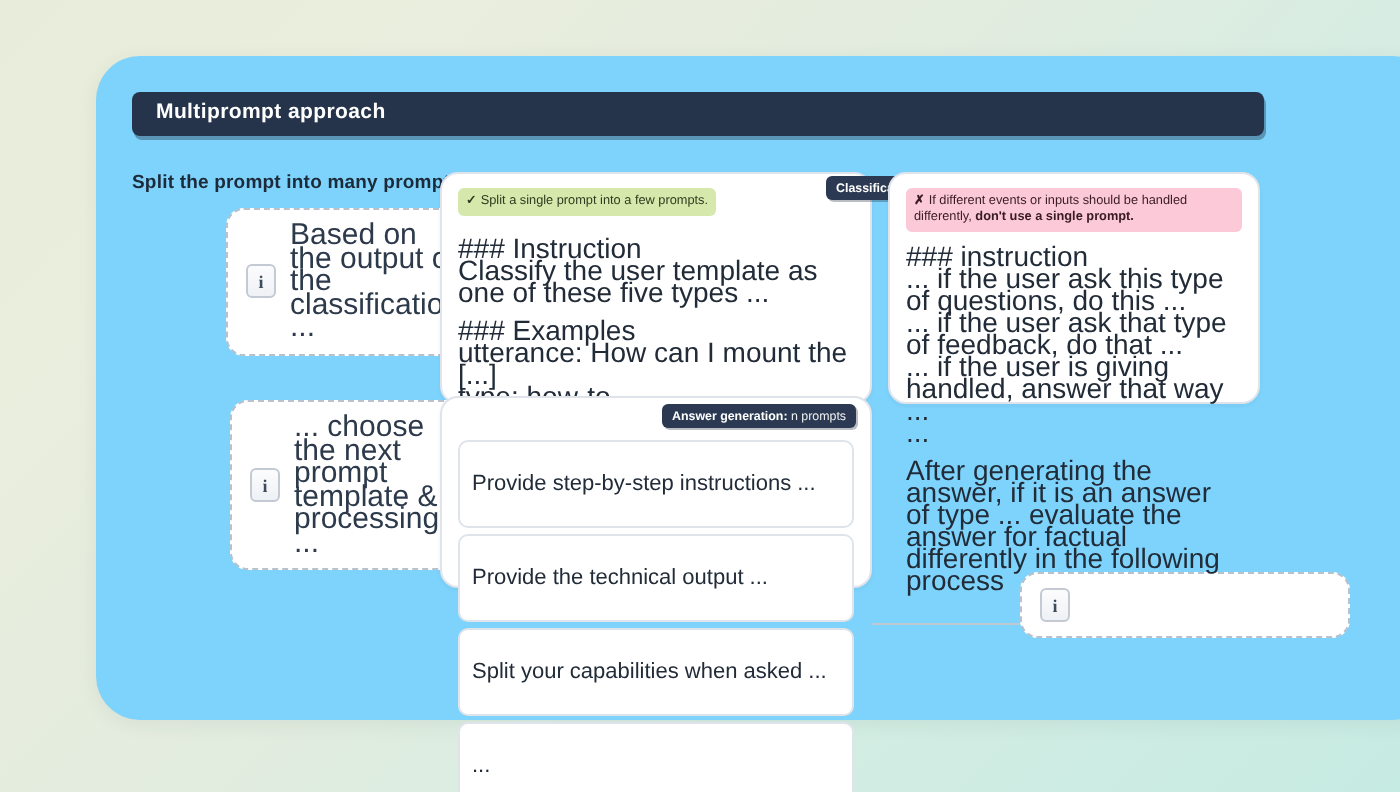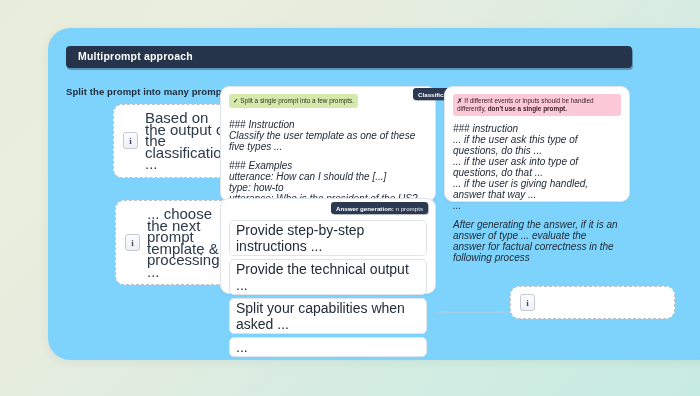--- a/index.html
+++ b/index.html
@@ -81,29 +81,29 @@
     font-size:6.2px;padding:2.5px 5px;white-space:nowrap;
     box-shadow:1px 1px 0 rgba(25,35,50,.3);
   }
   .badge b{font-weight:bold;}
   .badge .light{font-weight:normal;opacity:.92;}
 
   .badge-classification{left:192px;top:1px;}
   .badge-answer{left:110px;top:3px;}
   .badge-eval{left:66px;top:3px;}
 
-  .body-text{font-size:10px;line-height:11px;color:#222c38;margin-top:7px;font-style:italic;}
+  .body-text{font-size:14px;line-height:11px;color:#222c38;margin-top:7px;}
   .body-text p{margin:0;}
   .spacer{height:8px;}
 
   
   .rows{margin-top:14px;}
   .row{
     border:1px solid #dfe4ea;border-radius:5px;background:#fff;
-    font-size:14px;color:#222c38;padding:1px 6px;margin-bottom:3px;
+    font-size:11px;color:#222c38;padding:15px 6px;margin-bottom:3px;
   }
   .eval-row{
     margin-top:12px;border:1px solid #dfe4ea;border-radius:5px;background:#fff;
     font-size:8.2px;color:#222c38;padding:3.5px 6px;
   }
 </style>
 </head>
 <body>
 
 <div class="canvas">
@@ -141,39 +141,39 @@
       </span>
       <div class="badge badge-classification">
         <b>Classification:</b>
         <span class="light">1 prompt</span>
       </div>
       <div class="body-text">
         <p>### Instruction</p>
         <p>Classify the user template as one of these five types ...</p>
         <div class="spacer"></div>
         <p>### Examples</p>
-        <p>utterance: How can I should the [...]</p>
+        <p>utterance: How can I mount the [...]</p>
         <p>type: how-to</p>
         <p>utterance: Who is the president of the US?</p>
         <p>type: off_topic</p>
       </div>
     </div>
 
     <div class="p-single panel">
       <span class="banner banner-bad">
         <span class="glyph">✗</span><span>If different events or inputs should be handled differently, </span><b>don't use a single prompt.</b>
       </span>
       <div class="body-text">
         <p>### instruction</p>
         <p>... if the user ask this type of questions, do this ...</p>
-        <p>... if the user ask into type of questions, do that ...</p>
+        <p>... if the user ask that type of feedback, do that ...</p>
         <p>... if the user is giving handled, answer that way ...</p>
         <p>...</p>
         <div class="spacer"></div>
-        <p>After generating the answer, if it is an answer of type ... evaluate the answer for factual correctness in the following process</p>
+        <p>After generating the answer, if it is an answer of type ... evaluate the answer for factual differently in the following process</p>
       </div>
     </div>
 
     <div class="p-answer panel">
       <div class="badge badge-answer">
         <b>Answer generation:</b>
         <span class="light">n prompts</span>
       </div>
       <div class="rows">
         <div class="row">Provide step-by-step instructions ...</div>

